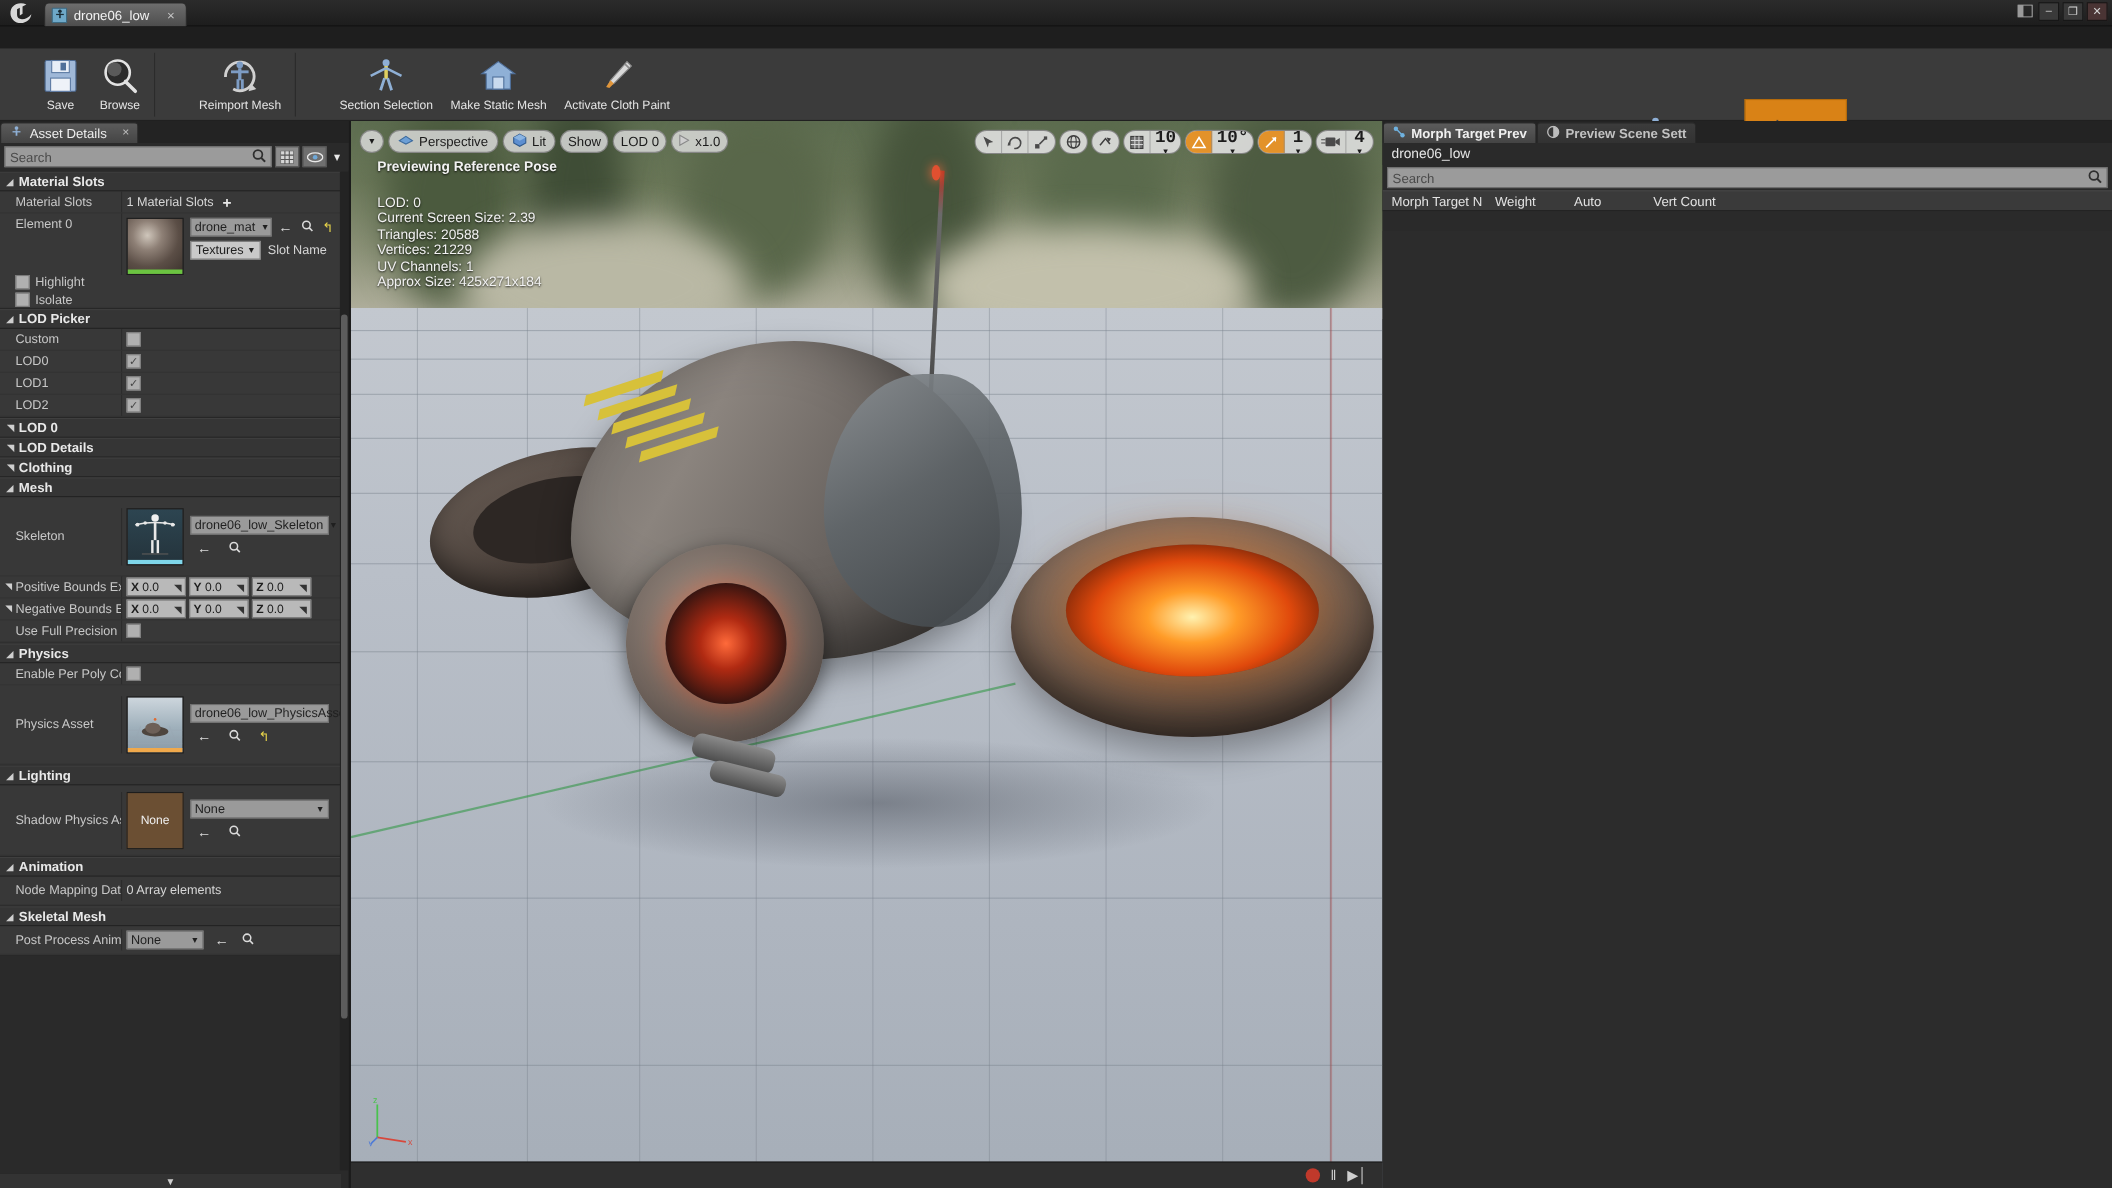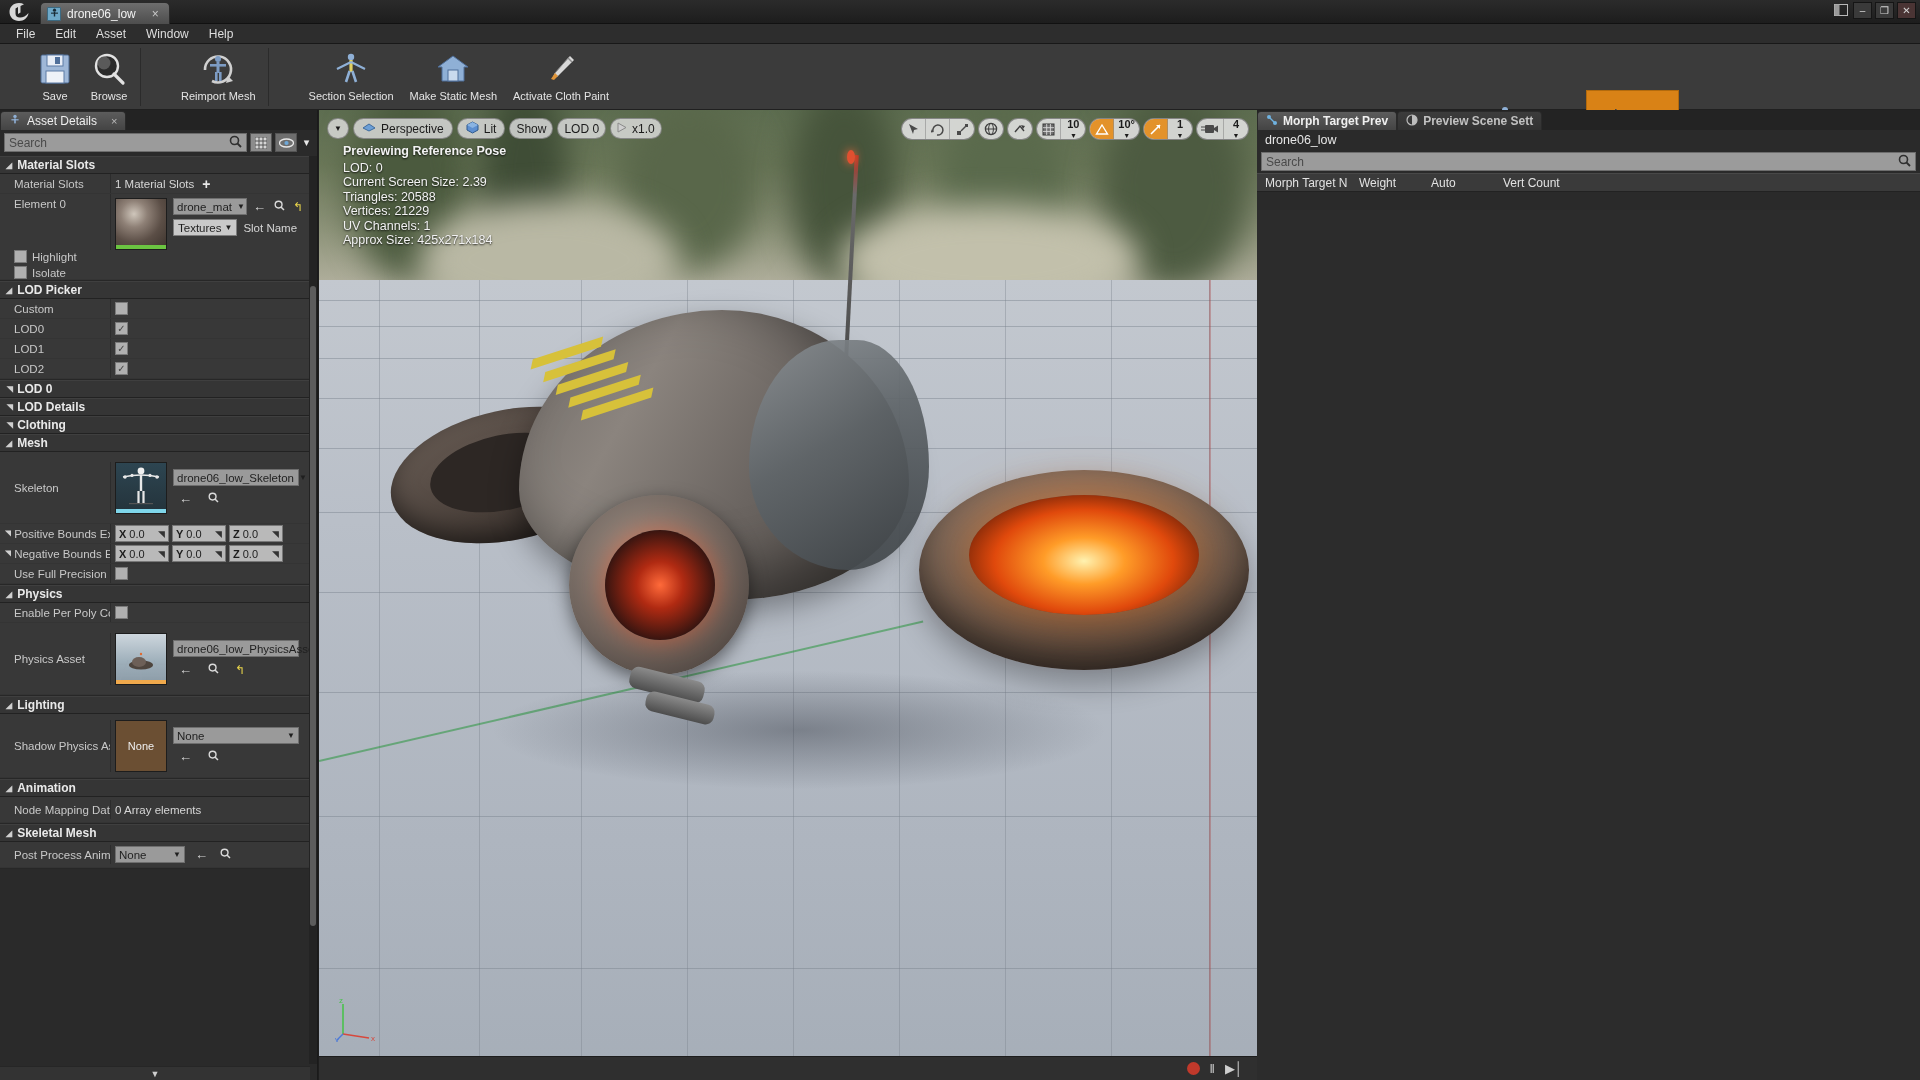--- a/index.html
+++ b/index.html
@@ -258,26 +258,26 @@
     height:22px; border-radius:11px; background:rgba(228,228,228,.88);
     border:1px solid rgba(120,120,120,.85); display:flex; align-items:stretch; overflow:hidden;
   }
   .vp-grp > div {
     min-width:24px; padding:0 4px; display:flex; align-items:center; justify-content:center;
     gap:2px; color:#1c1c1c; font-size:11.5px; border-right:1px solid rgba(140,140,140,.6);
   }
   .vp-grp > div:last-child { border-right:none; }
   .vp-grp .on { background:#e3922a; }
   .vp-numcol { flex-direction:column; line-height:1; }
-  .vp-numcol .n { font-size:11px; font-weight:bold; }
+  .vp-numcol .n { font-size:16px; font-weight:bold;font-family:Liberation Mono, monospace; }
   .vp-numcol .c { font-size:7px; }
 
   .vp-stats { position:absolute; left:24px; top:34px; color:#f2f2f2; font-size:12.5px;
               text-shadow:0 1px 2px rgba(0,0,0,.85); line-height:14.5px; }
-  .vp-stats .b { font-weight:bold; margin-bottom:2px; }
+  .vp-stats .b { font-weight:bold; margin-bottom:18px; }
   .vp-axis { position:absolute; left:16px; bottom:38px; width:46px; height:46px; }
 
   .vp-bottombar {
     position:absolute; left:0; bottom:0; width:938px; height:24px;
     background:#2f2f2f; border-top:1px solid #1d1d1d; display:flex; align-items:center;
     justify-content:flex-end; gap:10px; padding-right:14px;
   }
   .rec-dot { width:13px; height:13px; border-radius:50%; background:#c0392b; }
   .tp-ico { color:#cfcfcf; font-size:13px; }
 
@@ -338,27 +338,20 @@
           </svg>
       </span>
     </div>
     <div class="win-btns">
       <div class="win-btn">–</div>
       <div class="win-btn">❐</div>
       <div class="win-btn close">✕</div>
     </div>
   </div>
 
-  <div class="menubar">
-    <div class="menu-item">File</div>
-    <div class="menu-item">Edit</div>
-    <div class="menu-item">Asset</div>
-    <div class="menu-item">Window</div>
-    <div class="menu-item">Help</div>
-  </div>
 
   <div class="maintoolbar">
     <div class="tool-group">
       <div class="tool-btn">
         <span class="tool-ico">
           <svg width="34" height="34" viewBox="0 0 34 34">
               <rect x="3" y="3" width="28" height="28" rx="1.5" fill="#9fb8d8" stroke="#4d6a92"></rect>
               <rect x="9" y="3" width="16" height="11" fill="#e8eef7" stroke="#5d7ba4"></rect>
               <rect x="17" y="5" width="5" height="7" fill="#4f6f9a"></rect>
               <rect x="8" y="19" width="18" height="12" fill="#eef2f8" stroke="#5d7ba4"></rect>

